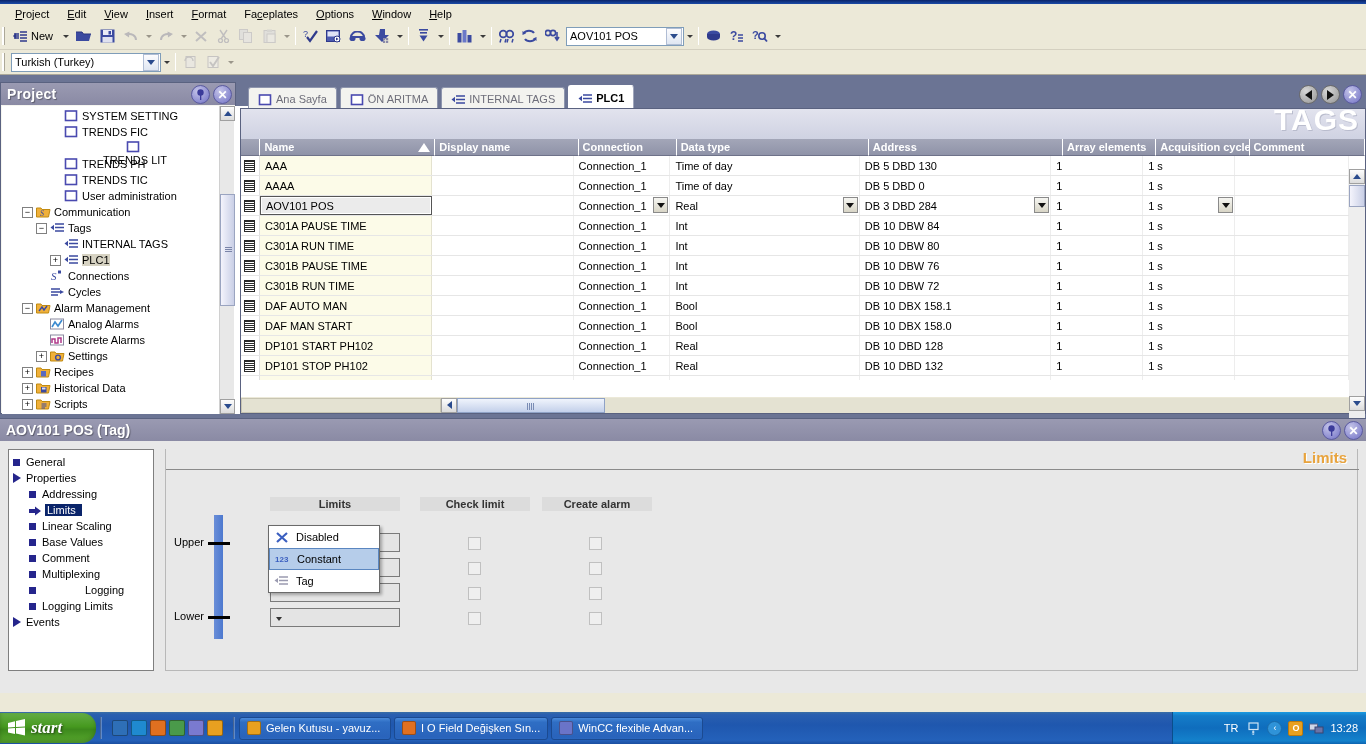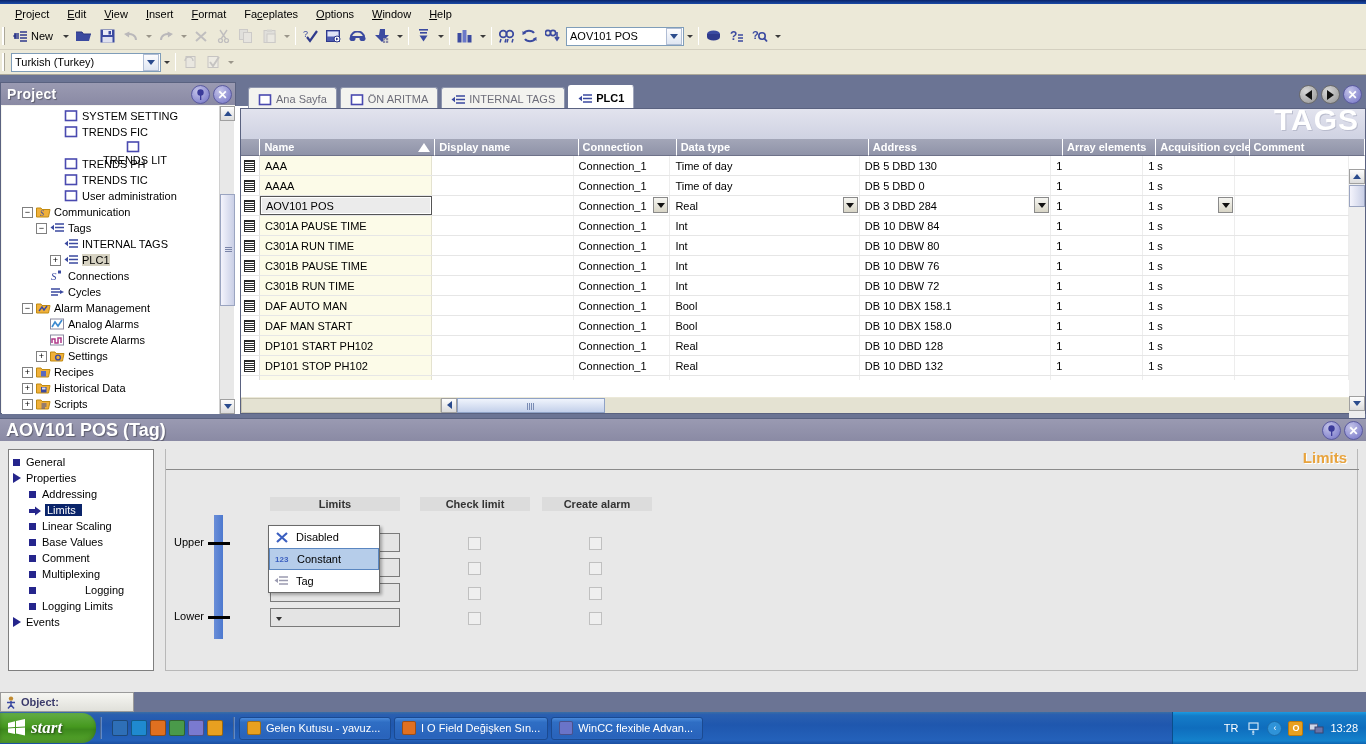--- a/index.html
+++ b/index.html
@@ -244,21 +244,21 @@
   
   .prop-panel {
     position:absolute; left:0; top:418px; width:1366px; height:274px;
     background:#f0f0ec; border-top:1px solid #5a6280;
   }
   .prop-title {
     height:22px; background:linear-gradient(to bottom,#9a9ab2,#8a8aa4);
     display:flex; align-items:center; padding-left:6px; position:relative;
   }
   .prop-title .ttl {
-    font-size:18px; font-weight:bold; color:#fff;
+    font-size:14px; font-weight:bold; color:#fff;
     text-shadow:1px 1px 1px rgba(0,0,0,.35);
   }
   .prop-body {
     position:absolute; left:0; top:22px; width:1366px; height:252px;
     background:#e8e8e8;
   }
   .prop-tree {
     position:absolute; left:8px; top:8px; width:146px; height:222px;
     background:#fff; border:1px solid #7f7f7f;
     padding:4px 0 0 4px;
@@ -1385,29 +1385,20 @@
         <span class="dd-icon">
           <svg width="15" height="12" viewBox="0 0 15 12">
             <path d="M5 2 L14 2 M5 5.5 L14 5.5 M5 9 L14 9" stroke="#9a9ab0" stroke-width="1.5"></path>
             <path d="M0.5 5.5 L4 3 L4 8 Z" fill="#9a9ab0"></path>
           </svg>
         </span>
         <span>Tag</span>
       </div>
     </div>
 
-  <div class="objstrip">
-    <div class="objbox">
-      <svg width="12" height="13" viewBox="0 0 12 13">
-        <circle cx="6" cy="2.6" r="2.2" fill="#c08a30"></circle>
-        <path d="M6 5 L6 9 M2 6.5 L10 6.5 M6 9 L3 12.5 M6 9 L9 12.5" stroke="#3b4aa0" stroke-width="1.5" fill="none"></path>
-      </svg>
-      <span>Object:</span>
-    </div>
-  </div>
 
   <div class="taskbar">
     <div class="startbtn">
       <svg width="19" height="18" viewBox="0 0 19 18">
         <path d="M1 4 L8 2.2 L8 8 L1 8.6 Z" fill="#ffffff"></path>
         <path d="M9 2 L18 0 L18 7.6 L9 8 Z" fill="#ffffff"></path>
         <path d="M1 9.4 L8 9 L8 15 L1 13.4 Z" fill="#ffffff"></path>
         <path d="M9 9 L18 8.6 L18 16.5 L9 14.6 Z" fill="#ffffff"></path>
       </svg>
       <span class="txt">start</span>

